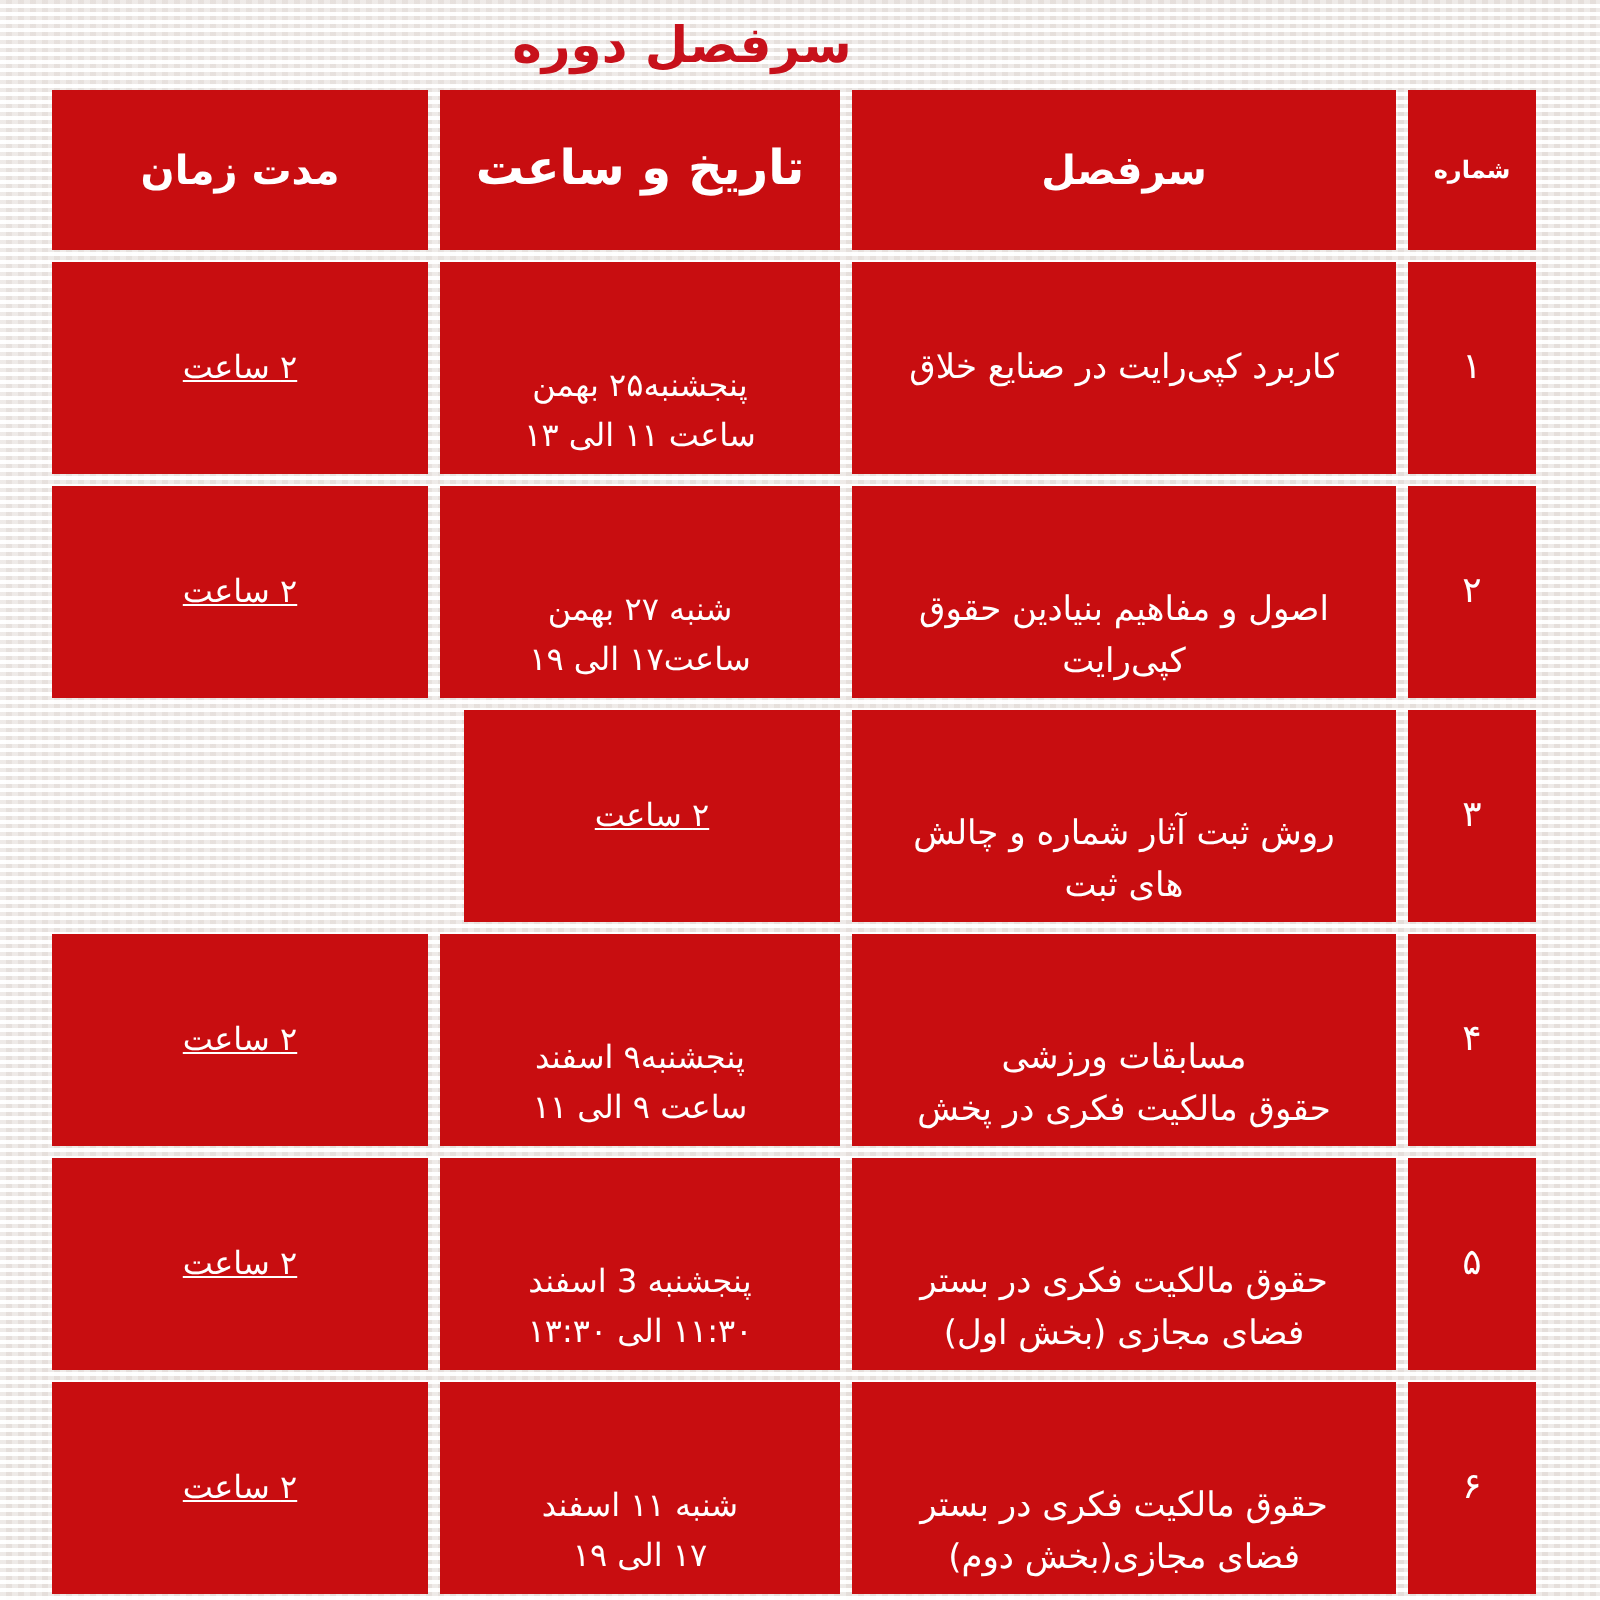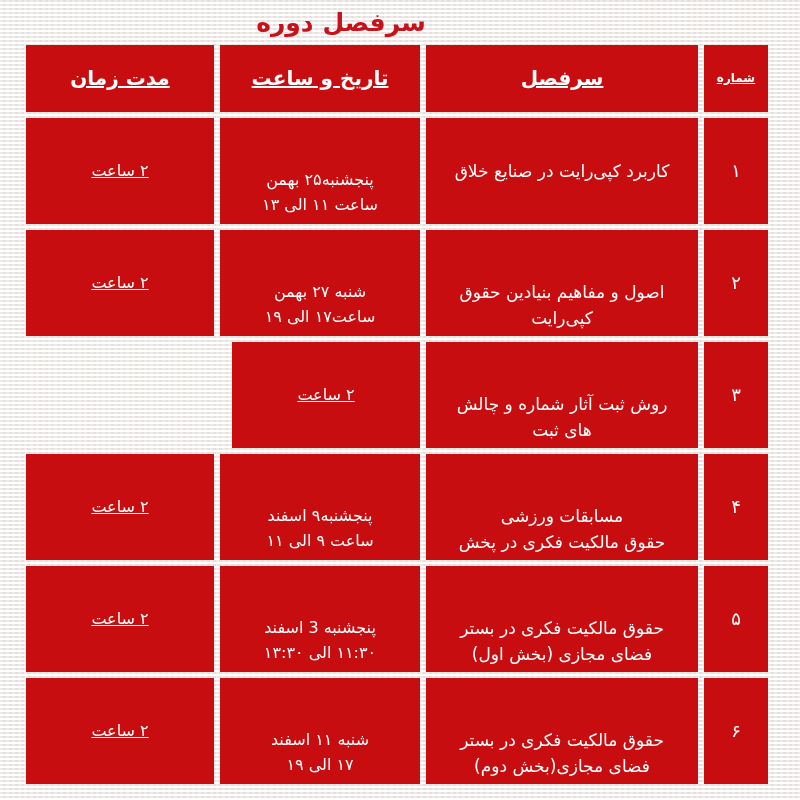--- a/index.html
+++ b/index.html
@@ -95,27 +95,26 @@
   }
 
   
   .col-num      { width: 64px;  flex: 0 0 64px; }
   .col-topic    { width: 272px; flex: 0 0 272px; text-align: right; }
   .col-datetime { width: 200px; flex: 0 0 200px; }
   .col-duration { width: 188px; flex: 0 0 188px; }
 
   
   .header-row .cell {
-    height: 67px;
+    height: 80px;
     font-weight: bold;
-    text-decoration: underline;
   }
   .header-row .col-num      { font-size: 12px; }
   .header-row .col-topic    { font-size: 20px; }
-  .header-row .col-datetime { font-size: 20px; }
+  .header-row .col-datetime { font-size: 24px; }
   .header-row .col-duration { font-size: 20px; }
 
   
   .body-row .cell { height: 106px; }
   .body-row .col-num      { font-size: 18px; }
   .body-row .col-topic    { font-size: 17px; }
   .body-row .col-datetime { font-size: 16px; }
   .body-row .col-duration { font-size: 16px; text-decoration: underline; }
 
   .cell-lines {

